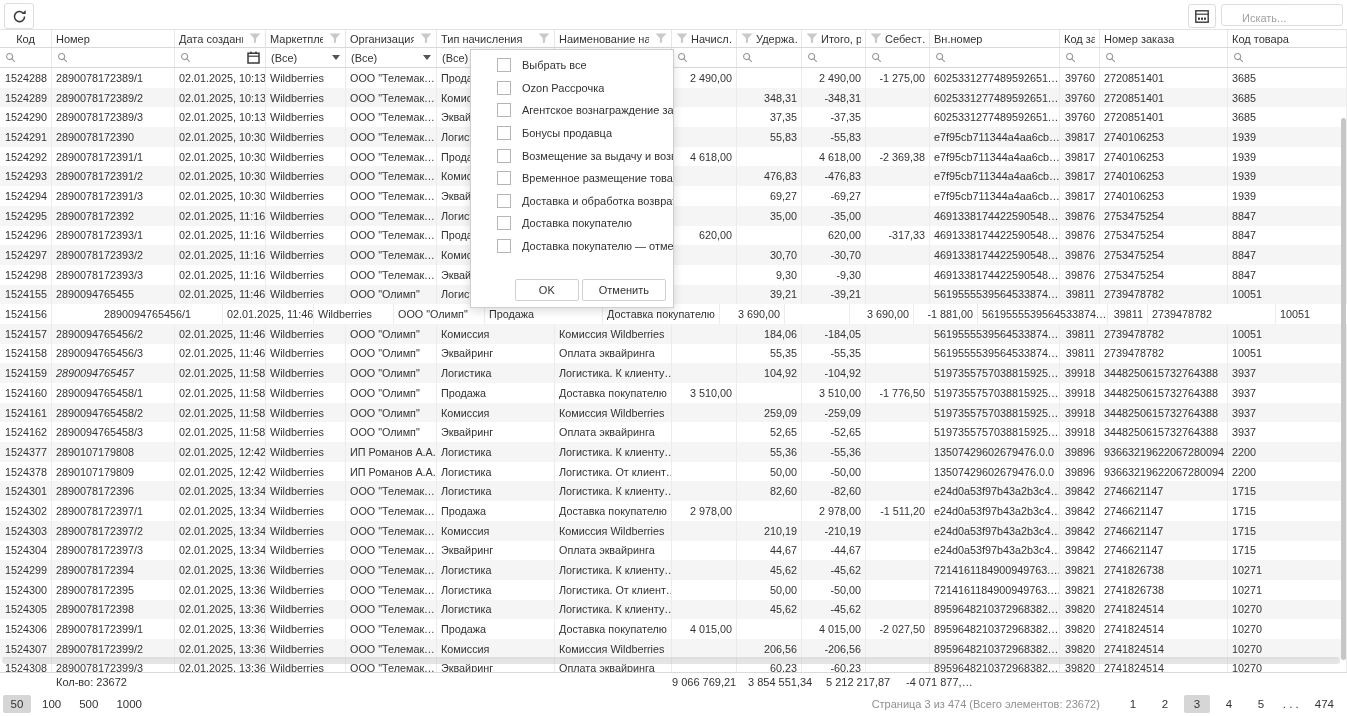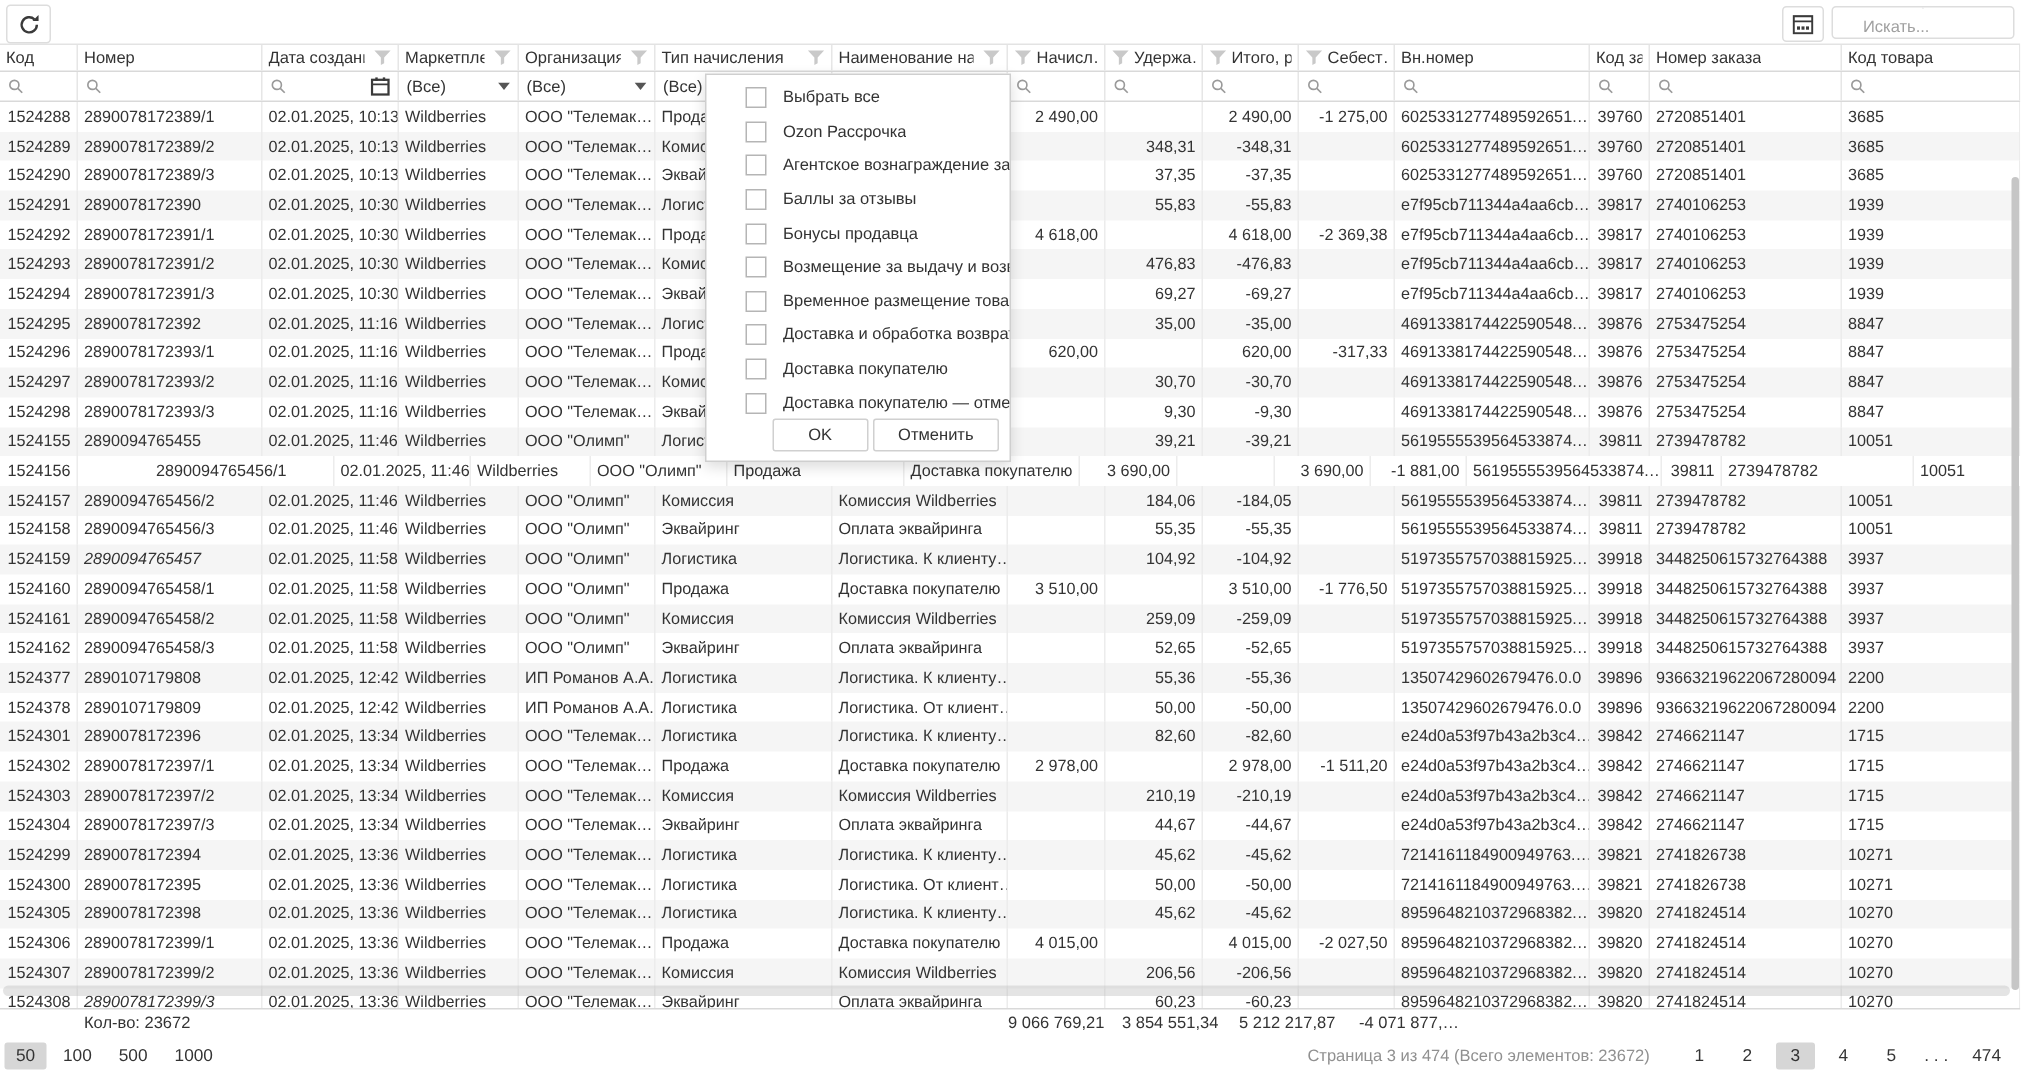--- a/index.html
+++ b/index.html
@@ -14,21 +14,21 @@
   .searchbox{position:absolute;right:4px;top:4px;width:122px;height:22px;border:1px solid #ddd;border-radius:3px;
              display:flex;align-items:center;gap:5px;padding:0 6px;box-sizing:border-box;background:#fff;flex-direction:column;}
   .searchbox input{border:0;outline:0;width:80px;font-family:"Liberation Sans",sans-serif;font-size:11px;color:#333;background:transparent;}
   .searchbox input::placeholder{color:#a0a0a0;}
   
   .ghead{position:absolute;top:30px;left:0;width:1347px;height:18px;display:flex;background:#fff;
          border-bottom:1px solid #d9d9d9;box-sizing:border-box;}
   .hcell{display:flex;align-items:center;gap:3px;padding:0 4px;font-size:11px;color:#333;box-sizing:border-box;
          border-right:1px solid #e6e6e6;overflow:hidden;white-space:nowrap;flex-shrink:0;}
   .hcell .lbl{overflow:hidden;white-space:nowrap;}
-  .hcell.al-right{justify-content:flex-start;}
+  .hcell.al-right{justify-content:center;}
   .hcell .spacer{flex:1;}
   
   .frow{position:absolute;top:48px;left:0;width:1347px;height:20px;display:flex;background:#fff;
         border-bottom:1px solid #d9d9d9;box-sizing:border-box;}
   .fcell{display:flex;align-items:center;gap:4px;padding:0 5px;font-size:11px;color:#333;box-sizing:border-box;
          border-right:1px solid #e6e6e6;overflow:hidden;white-space:nowrap;flex-shrink:0;}
   .fcell .spacer{flex:1;}
   
   .rows{position:absolute;top:68px;left:0;width:1347px;height:604px;overflow:hidden;}
   .row{display:flex;height:19.7px;box-sizing:border-box;align-items:stretch;}
@@ -789,21 +789,21 @@
         <div class="cell al-right" style="width: 65px;">206,56</div>
         <div class="cell al-right" style="width: 64px;">-206,56</div>
         <div class="cell al-right" style="width: 64px;"></div>
         <div class="cell" style="width: 130px;">8959648210372968382.…</div>
         <div class="cell al-right" style="width: 40px;">39820</div>
         <div class="cell" style="width: 128px;">2741824514</div>
         <div class="cell" style="width: 119px;">10270</div>
       </div>
       <div class="row">
         <div class="cell al-right" style="width: 52px;">1524308</div>
-        <div class="cell" style="width: 123px; font-style: italic;">2890078172399/3</div>
+        <div class="cell" style="width: 123px;">2890078172399/3</div>
         <div class="cell" style="width: 91px;">02.01.2025, 13:36</div>
         <div class="cell" style="width: 80px;">Wildberries</div>
         <div class="cell" style="width: 91px;">ООО "Телемак…</div>
         <div class="cell" style="width: 118px;">Эквайринг</div>
         <div class="cell" style="width: 117px;">Оплата эквайринга</div>
         <div class="cell al-right" style="width: 65px;"></div>
         <div class="cell al-right" style="width: 65px;">60,23</div>
         <div class="cell al-right" style="width: 64px;">-60,23</div>
         <div class="cell al-right" style="width: 64px;"></div>
         <div class="cell" style="width: 130px;">8959648210372968382.…</div>
@@ -854,24 +854,20 @@
         <div class="fp-item">
           <span class="fp-check"></span>
           <span class="fp-label">Ozon Рассрочка</span>
         </div>
         <div class="fp-item">
           <span class="fp-check"></span>
           <span class="fp-label">Агентское вознаграждение за до…</span>
         </div>
         <div class="fp-item">
           <span class="fp-check"></span>
-          <span class="fp-label">Баллы за отзывы</span>
-        </div>
-        <div class="fp-item">
-          <span class="fp-check"></span>
           <span class="fp-label">Бонусы продавца</span>
         </div>
         <div class="fp-item">
           <span class="fp-check"></span>
           <span class="fp-label">Возмещение за выдачу и возврат…</span>
         </div>
         <div class="fp-item">
           <span class="fp-check"></span>
           <span class="fp-label">Временное размещение товара в…</span>
         </div>

